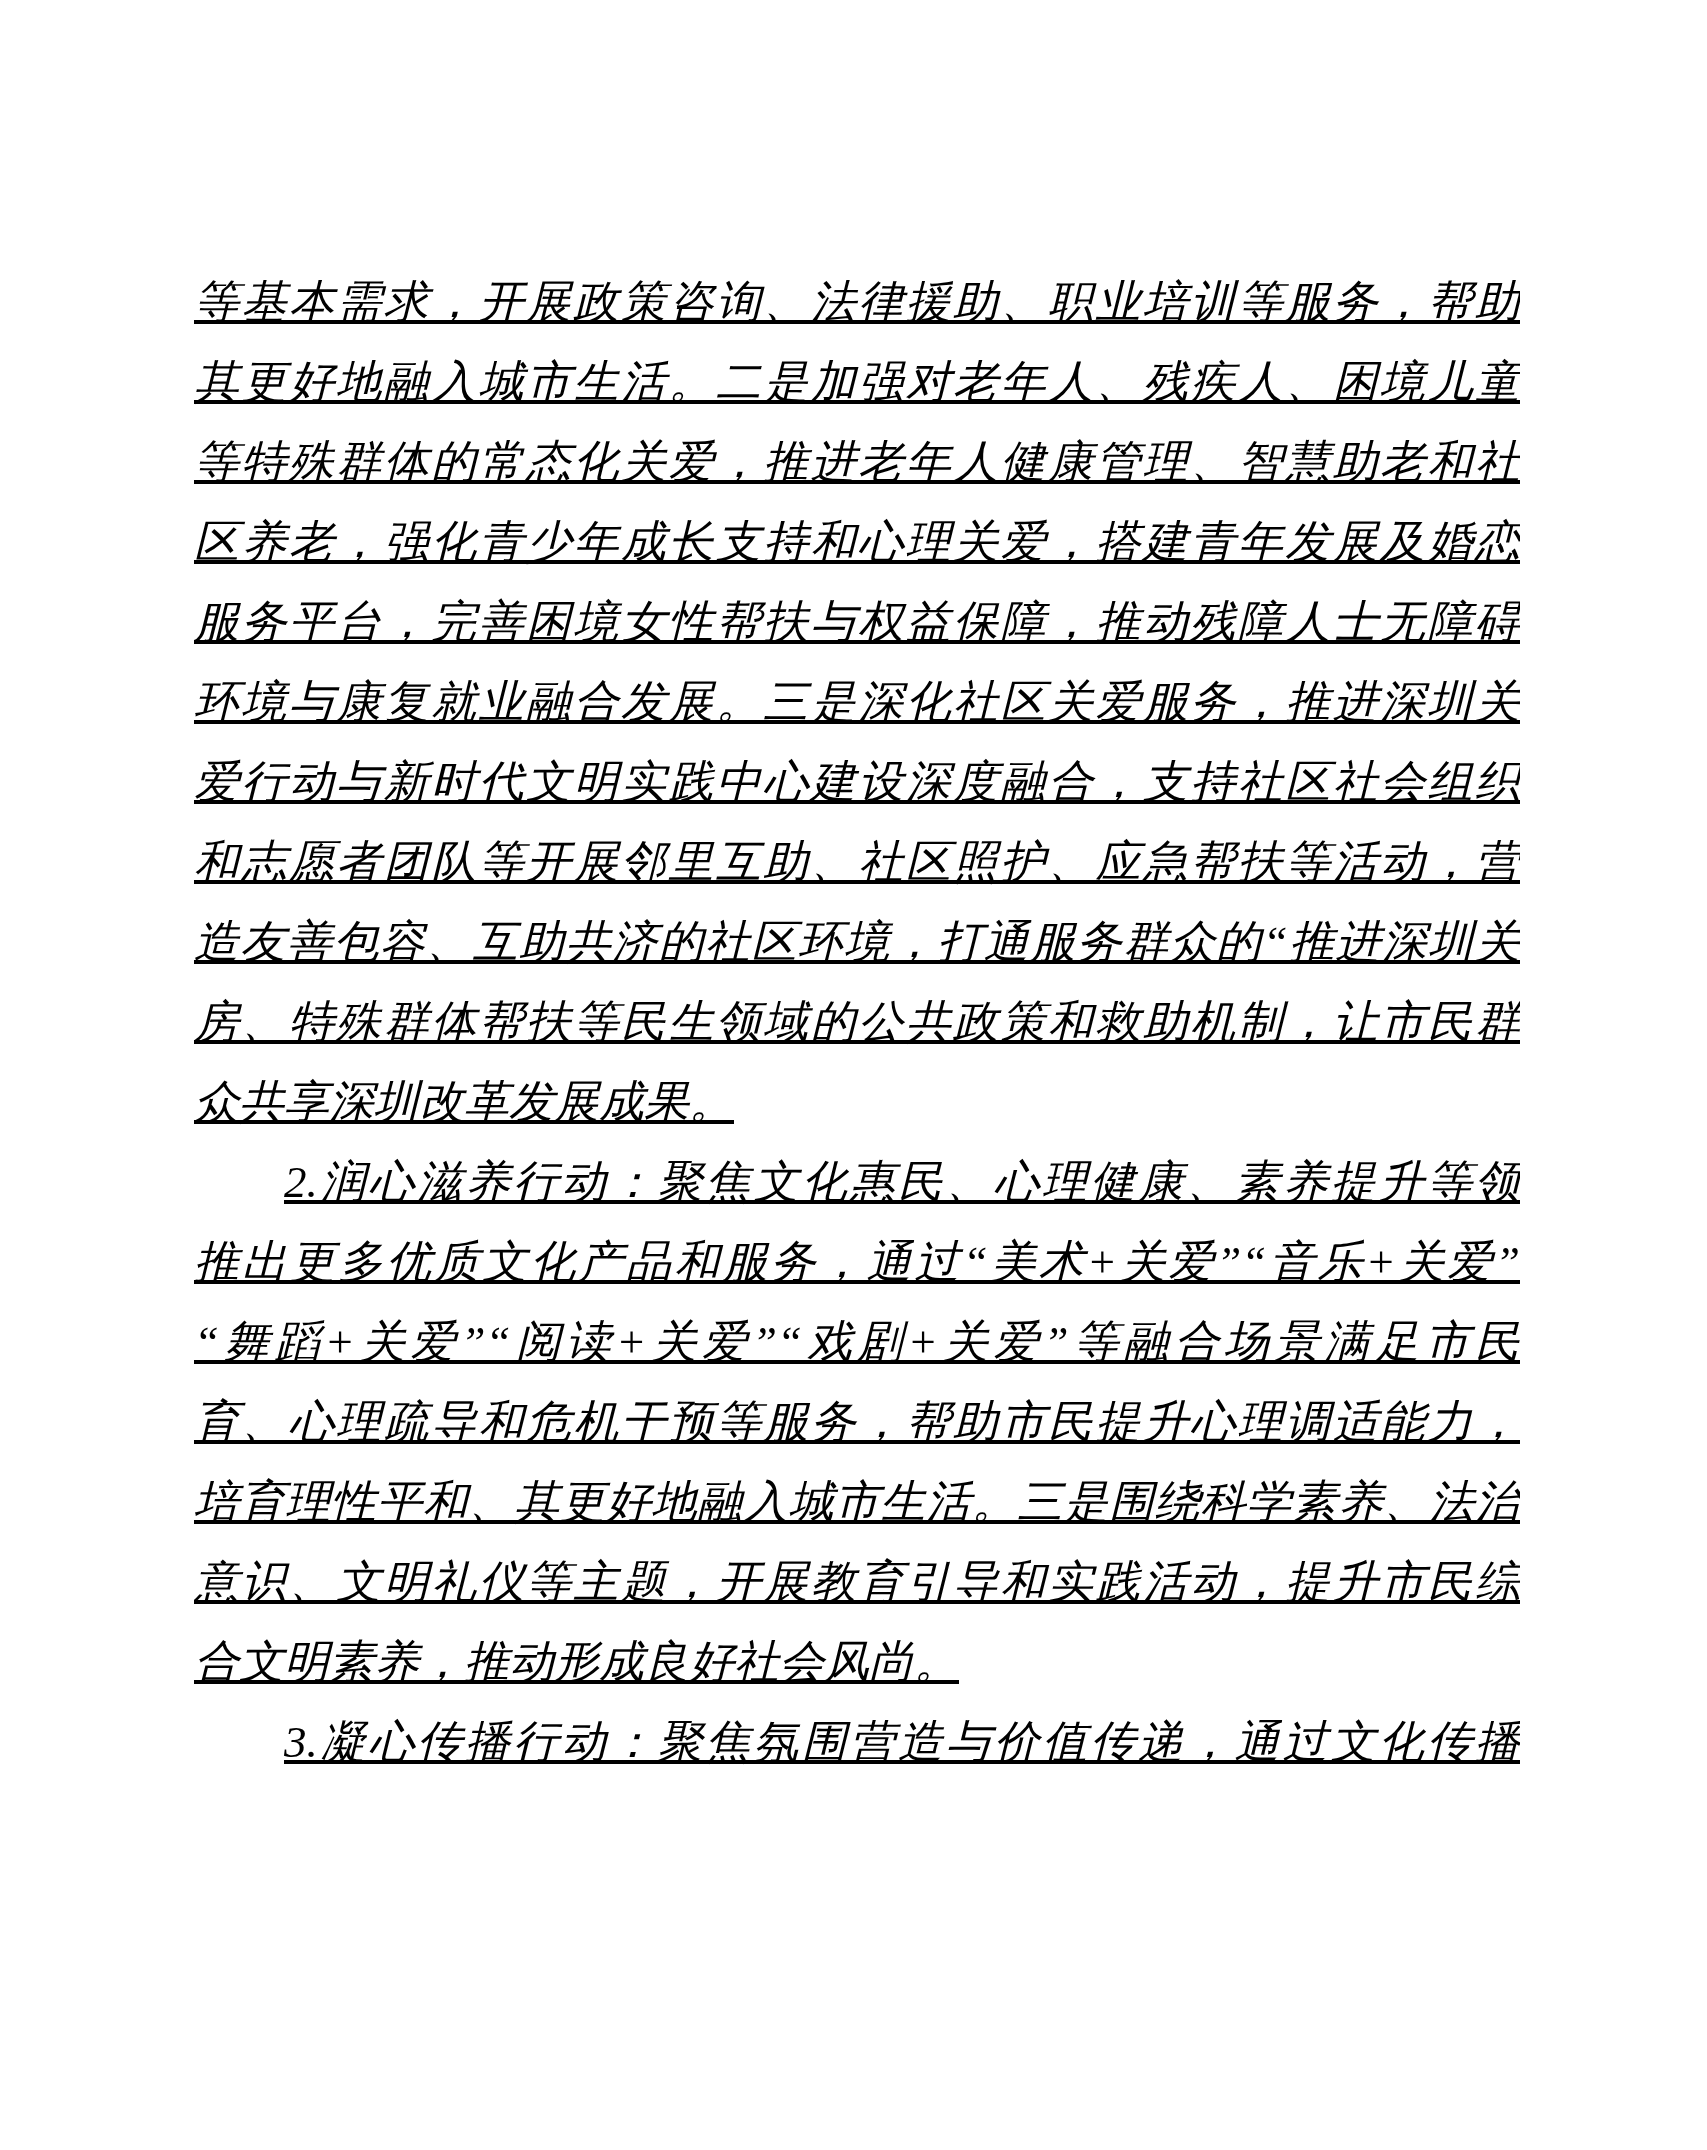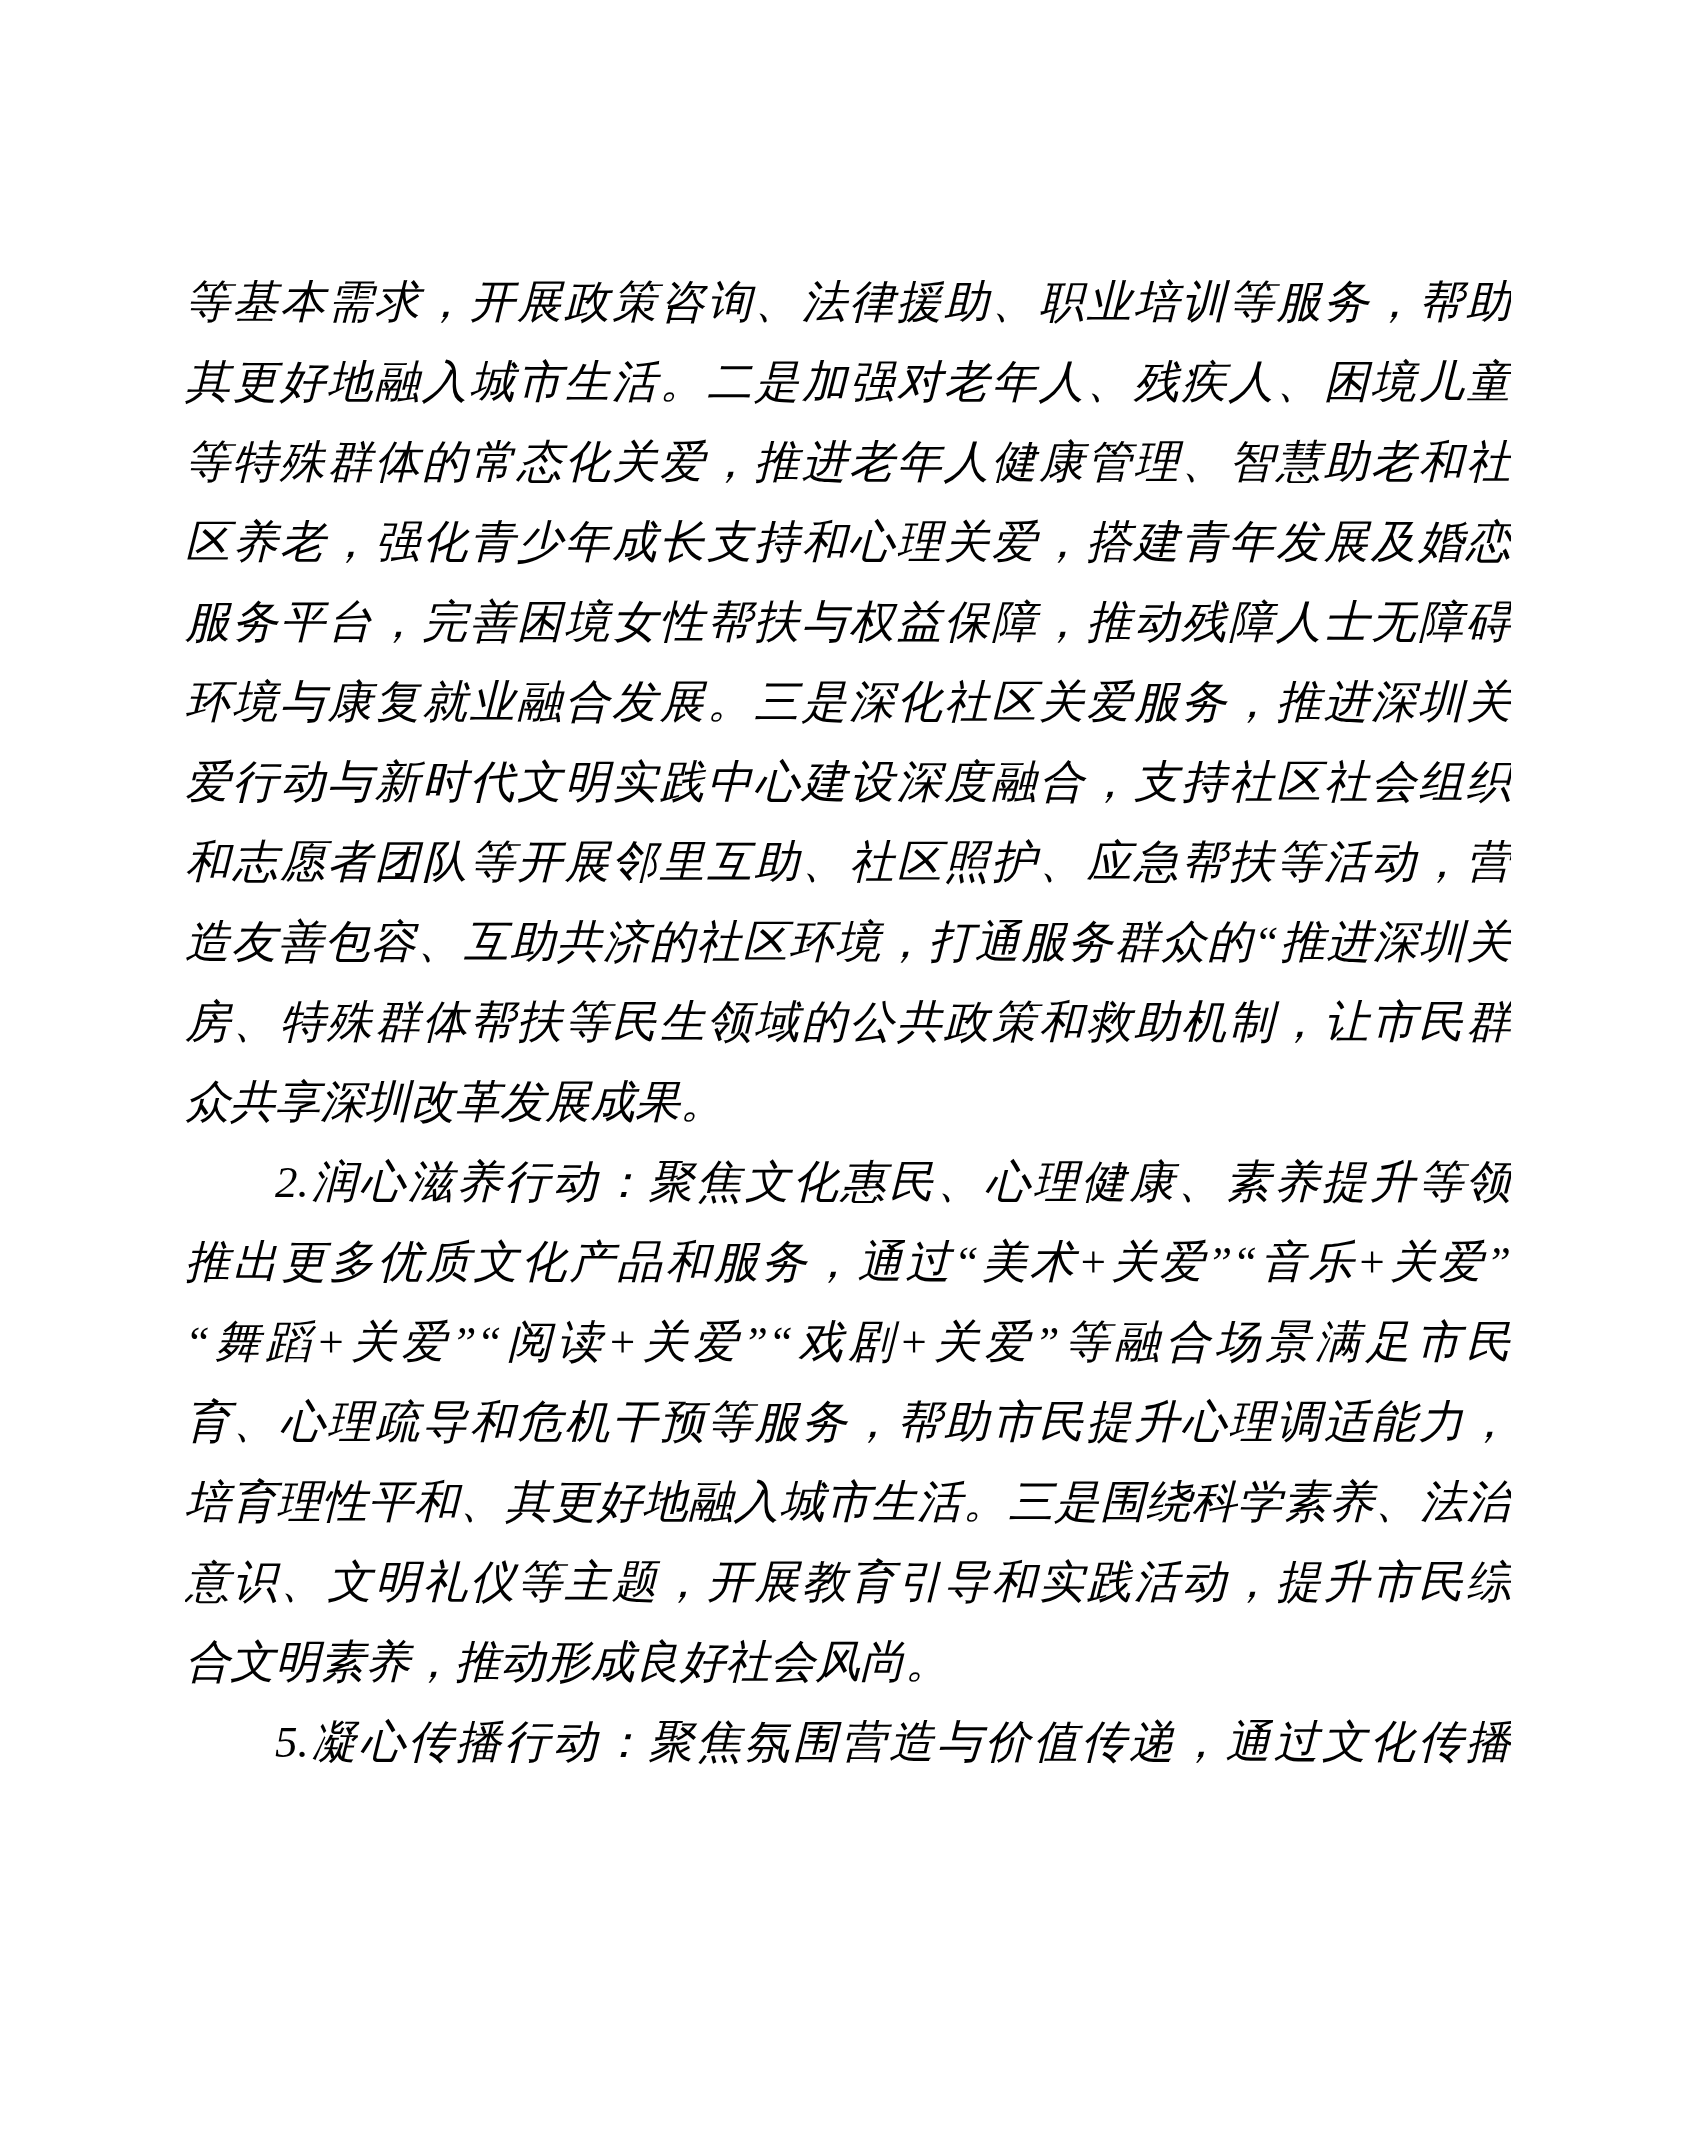--- a/index.html
+++ b/index.html
@@ -11,23 +11,24 @@
     position: relative;
     width: 1707px;
     height: 2414px;
     background: #ffffff;
     overflow: hidden;
     font-family: "Liberation Serif", serif;
     color: #000000;
   }
   .body-text {
     position: absolute;
-    left: 185px;
+    left: 194px;
     top: 262px;
     width: 1326px;
+    text-decoration: underline;
   }
   .line {
     font-size: 45px;
     line-height: 80px;
     height: 80px;
     text-align: justify;
     text-align-last: justify;
     -moz-text-align-last: justify;
     text-justify: inter-ideograph;
     font-style: italic; 
@@ -58,17 +59,17 @@
     <div class="line">造友善包容、互助共济的社区环境，打通服务群众的“推进深圳关</div>
     <div class="line">房、特殊群体帮扶等民生领域的公共政策和救助机制，让市民群</div>
     <div class="line para-end">众共享深圳改革发展成果。</div>
     <div class="line indent">2.润心滋养行动：聚焦文化惠民、心理健康、素养提升等领</div>
     <div class="line">推出更多优质文化产品和服务，通过“美术+关爱”“音乐+关爱”</div>
     <div class="line">“舞蹈+关爱”“阅读+关爱”“戏剧+关爱”等融合场景满足市民</div>
     <div class="line">育、心理疏导和危机干预等服务，帮助市民提升心理调适能力，</div>
     <div class="line">培育理性平和、其更好地融入城市生活。三是围绕科学素养、法治</div>
     <div class="line">意识、文明礼仪等主题，开展教育引导和实践活动，提升市民综</div>
     <div class="line para-end">合文明素养，推动形成良好社会风尚。</div>
-    <div class="line indent">5.凝心传播行动：聚焦氛围营造与价值传递，通过文化传播</div>
+    <div class="line indent">3.凝心传播行动：聚焦氛围营造与价值传递，通过文化传播</div>
   </div>
 
 </div>
 
 
 </body></html>

